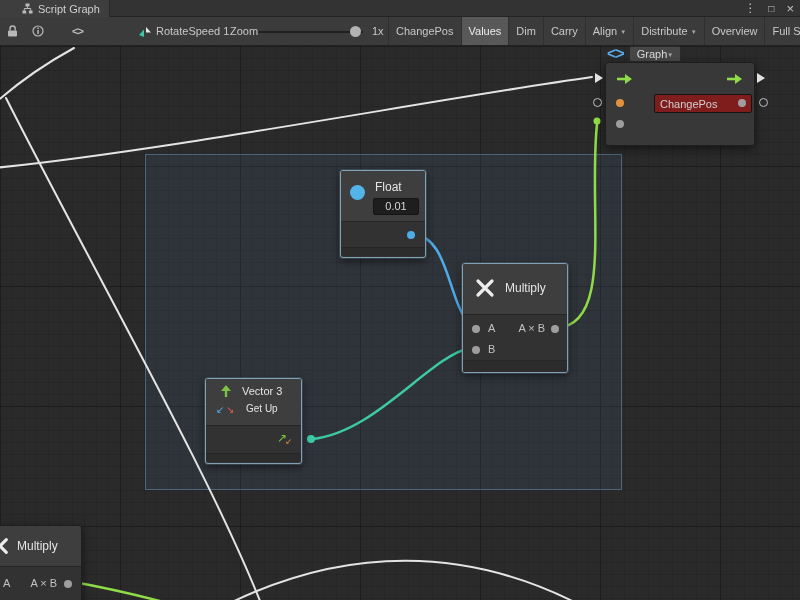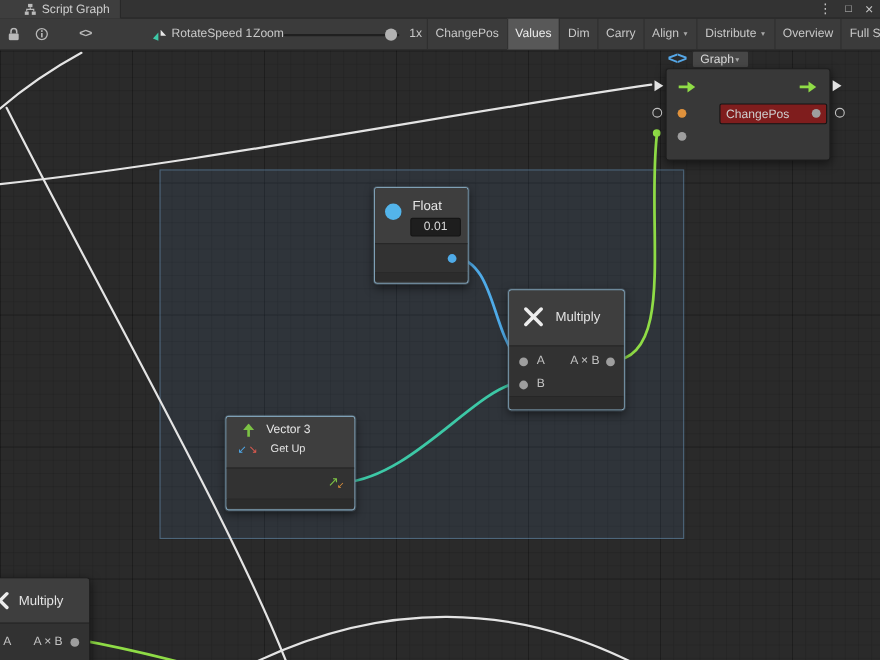--- a/index.html
+++ b/index.html
@@ -226,21 +226,21 @@
       <div class="dot gray" style="left:9px;top:10px"></div>
       <span class="port-label" style="left:25px;top:7px">A</span>
       <span class="port-label" style="right:22px;top:7px">A × B</span>
       <div class="dot gray" style="right:8px;top:10px"></div>
       <div class="dot gray" style="left:9px;top:31px"></div>
       <span class="port-label" style="left:25px;top:28px">B</span>
     </div>
     <div class="node-footer" style="height:12px"></div>
   </div>
 
-  <div class="node selected" style="left:205px;top:332px;width:118px;height:86px">
+  <div class="node selected" style="left:205px;top:332px;width:97px;height:86px">
     <div class="node-header" style="height:46px">
       <svg style="position:absolute;left:14px;top:6px" width="12" height="13" viewBox="0 0 12 13">
         <path d="M6,12 V5" stroke="#7CC244" stroke-width="2.4"></path>
         <path d="M1,6 L6,0 L11,6 Z" fill="#7CC244"></path>
       </svg>
       <span class="node-title" style="left:36px;top:6px;font-size:11px">Vector 3</span>
       <span class="glyph-icon" style="left:10px;top:26px;font-size:10px;color:#4FA8E8">↙</span>
       <span class="glyph-icon" style="left:20px;top:26px;font-size:10px;color:#E05A4F">↘</span>
       <span class="node-title" style="left:40px;top:24px;font-size:10px">Get Up</span>
     </div>

